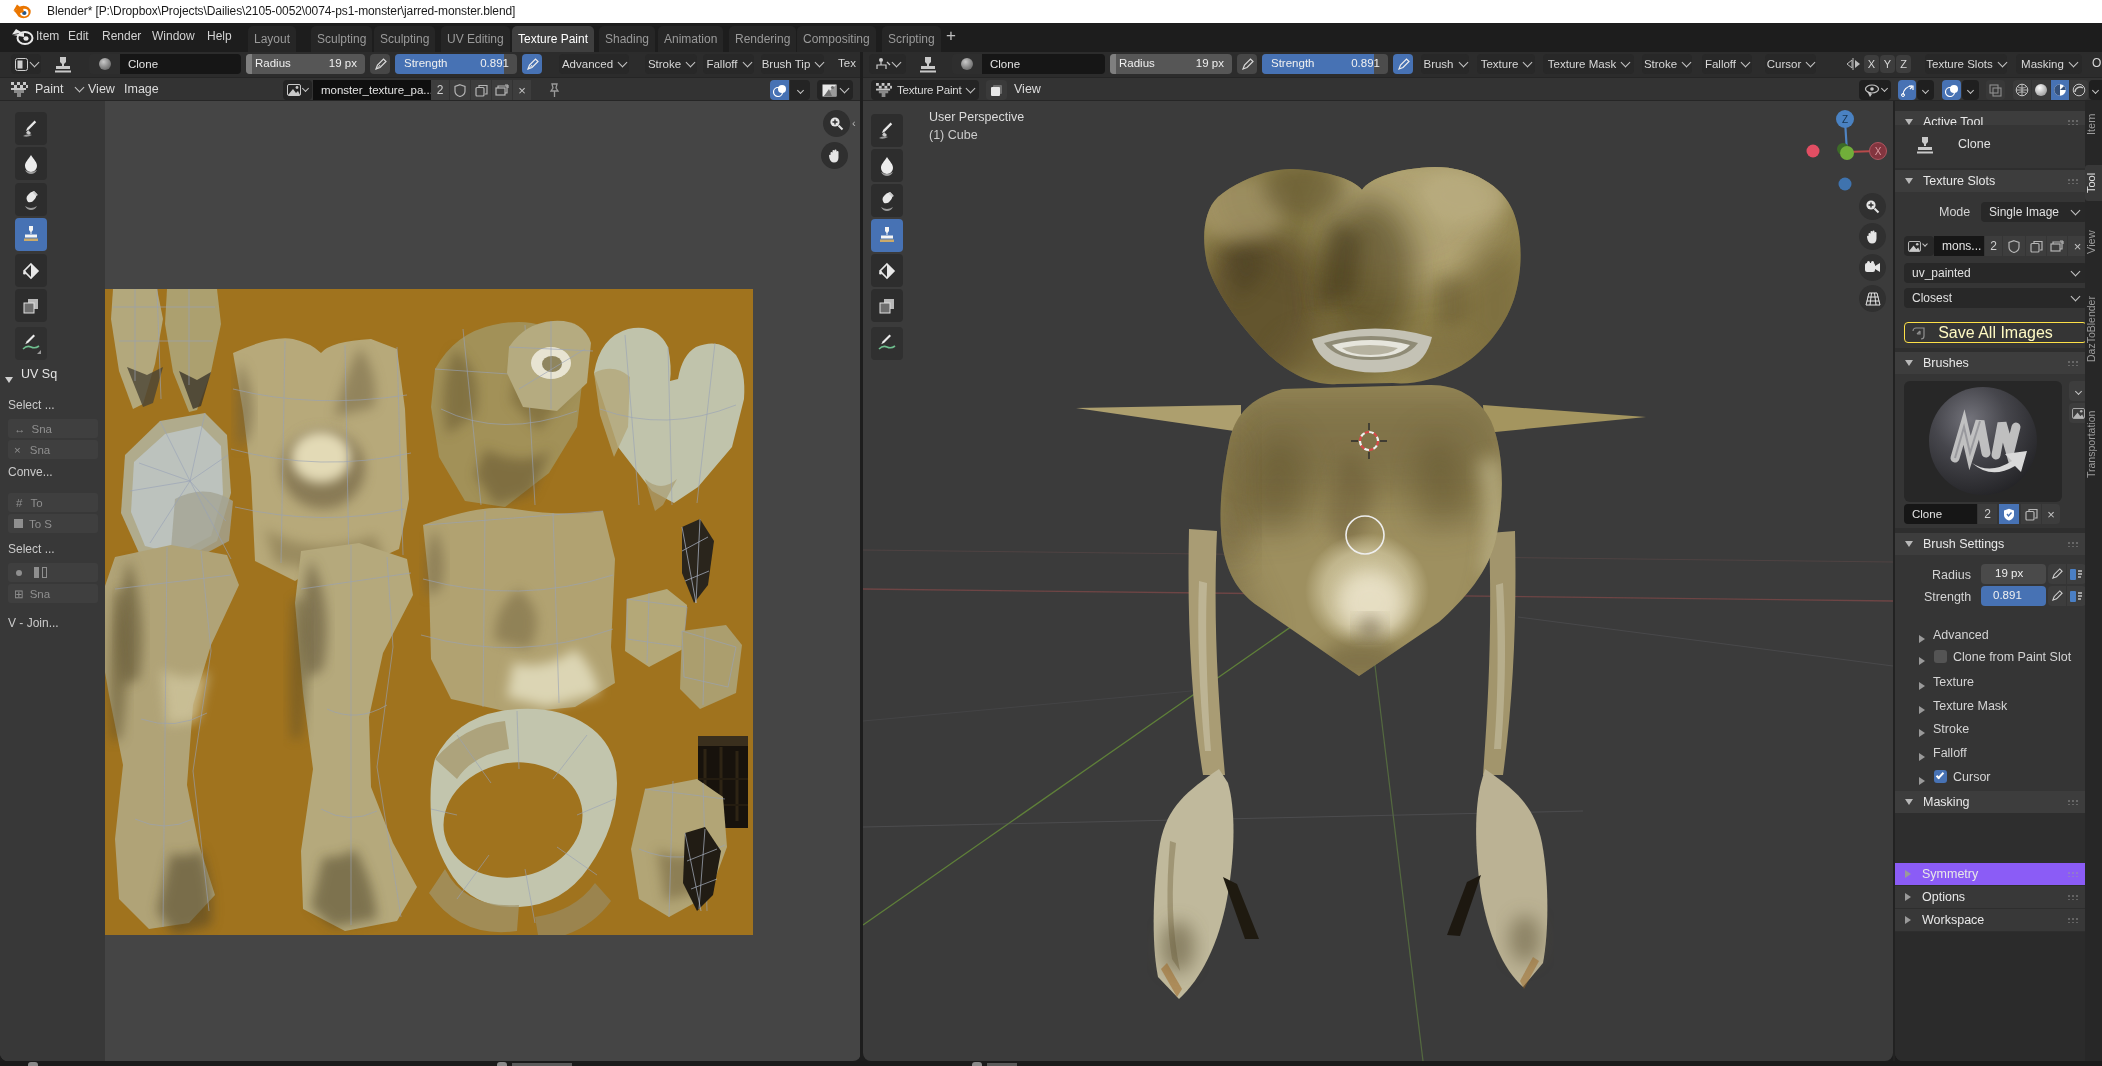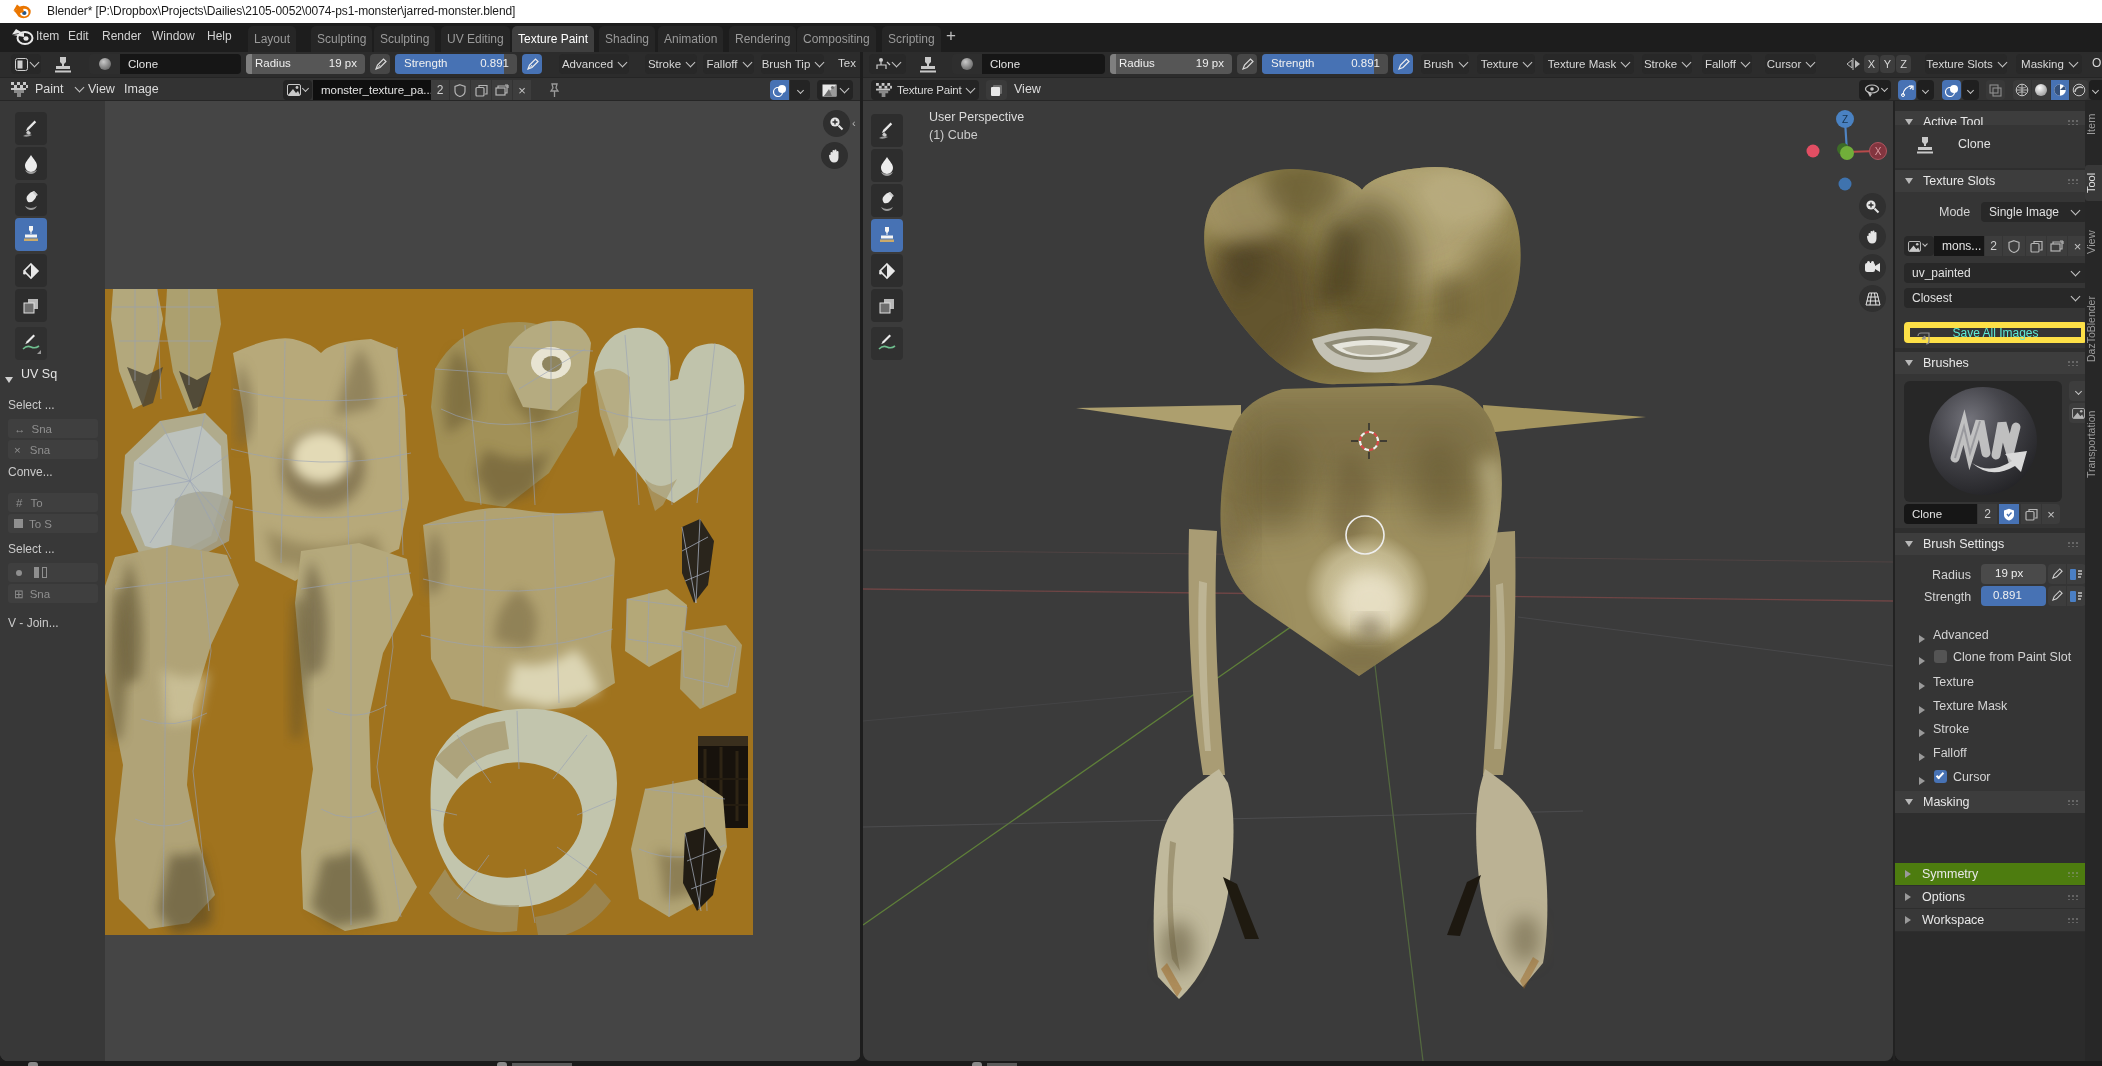--- a/index.html
+++ b/index.html
@@ -788,21 +788,21 @@
       <div class="chip" style="left:152px;top:44px;width:20px">
           <svg width="14" height="13" viewBox="0 0 14 13">
             <rect x="1" y="4" width="9" height="7" fill="none" stroke="#b5b5b5" stroke-width="1.2"></rect>
             <path d="M3 4 V2 h9 v7 h-2" fill="none" stroke="#b5b5b5" stroke-width="1.2"></path>
             <path d="M10 1 h3 M13 1 v3" stroke="#b5b5b5" stroke-width="1.2"></path>
           </svg>
         </div>
       <div class="chip" style="left:173px;top:44px;width:19px;color:#c5c5c5;font-size:13px">×</div>
       <div class="ddrow" style="left:9px;top:71px;width:183px">uv_painted<span class="chev"></span></div>
       <div class="ddrow" style="left:9px;top:96px;width:183px">Closest<span class="chev"></span></div>
-      <div class="abs" style="left:9px;top:130px;width:183px;height:21px;background:#353535;border:6px solid #fde047;border-radius:4px;color:#5eead4;font-size:12px;display:flex;align-items:center;justify-content:center">
+      <div class="abs" style="left:9px;top:130px;width:183px;height:21px;background:#353535;border:1px solid #fde047;border-radius:4px;color:#fef9c3;font-size:16px;display:flex;align-items:center;justify-content:center">
         <svg style="position:absolute;left:7px;top:4px" width="13" height="13" viewBox="0 0 13 13">
             <path d="M1 4 a3 3 0 0 1 3-3 h8 v8 a3 3 0 0 1 -3 3" fill="none" stroke="#8f8f8f" stroke-width="1.2"></path>
             <path d="M5 7 L8 4 M8 4 v3 h-3" stroke="#8f8f8f" fill="none" stroke-width="1.2"></path>
           </svg>
         Save All Images
       </div>
     </div>
     <div class="phead" style="top:251px">
         <span class="tri-d" style="margin-left:10px"></span>
         <span style="margin-left:10px">Brushes</span>
@@ -908,21 +908,21 @@
         <div class="cbx on" style="left:39px;top:215px">
           <span class="ckm"></span>
         </div>
         <div class="plabel" style="left:58px;top:215px">Cursor</div>
     </div>
     <div class="phead" style="top:690px">
         <span class="tri-d" style="margin-left:10px"></span>
         <span style="margin-left:10px">Masking</span>
         <span class="dots"></span>
       </div>
-    <div class="phead" style="top:762px;background:#4d7c0f">
+    <div class="phead" style="top:762px;background:#8b5cf6">
         <span class="tri-r" style="margin-left:10px"></span>
         <span style="margin-left:11px">Symmetry</span>
         <span class="dots"></span>
       </div>
     <div class="phead" style="top:785px;background:#383838">
         <span class="tri-r" style="margin-left:10px"></span>
         <span style="margin-left:11px">Options</span>
         <span class="dots"></span>
       </div>
     <div class="phead" style="top:808px;background:#383838">

